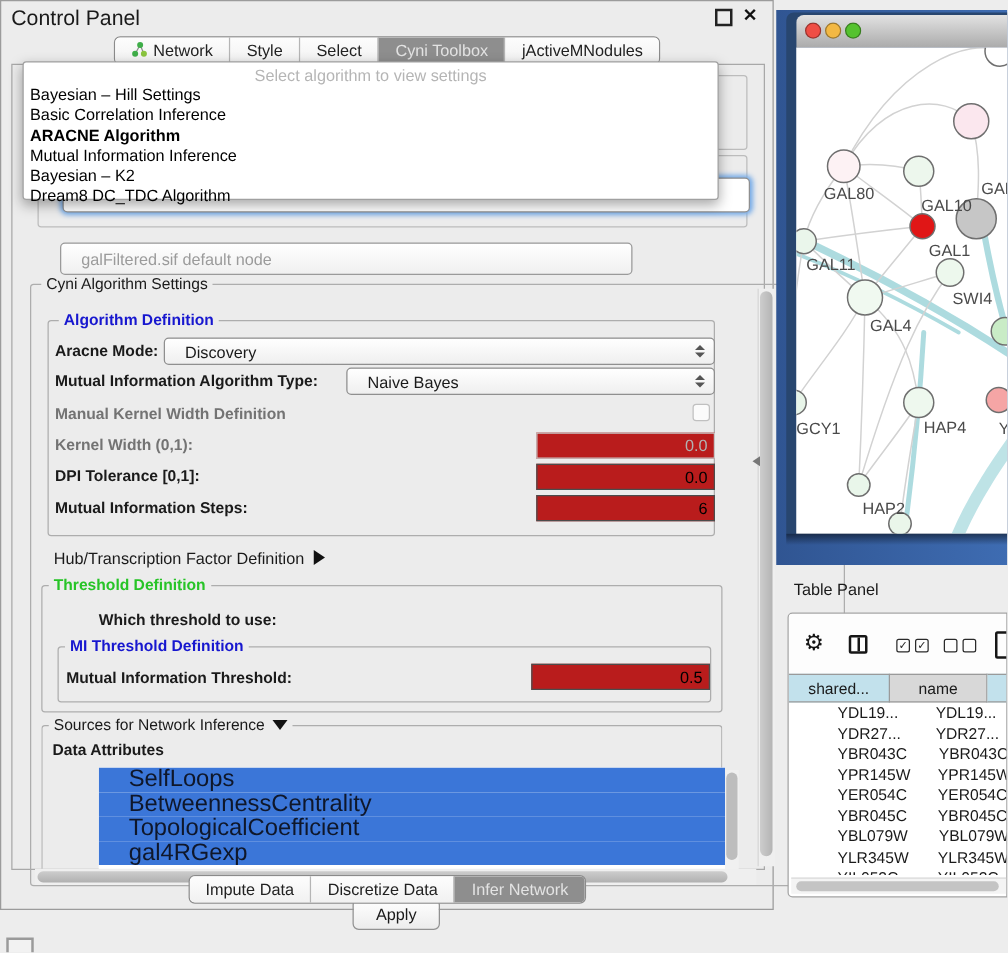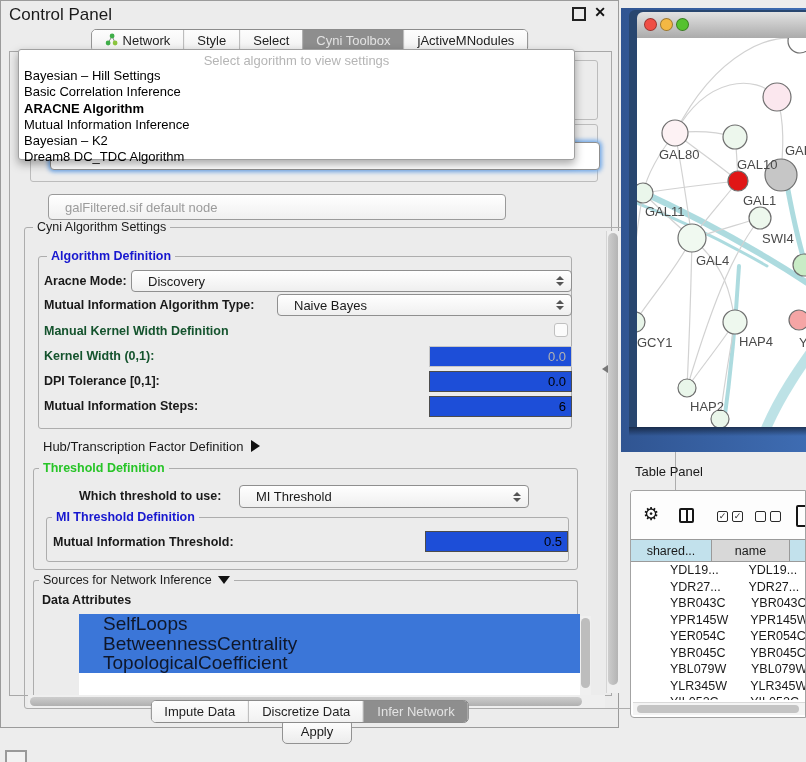--- a/index.html
+++ b/index.html
@@ -40,29 +40,29 @@
   .algo-item{font-size:13px;line-height:16.3px;padding-left:5px;color:#000;}
   .algo-item.bold{font-weight:bold;}
 
   
   .groupbox{border:1px solid #adadad;border-radius:3px;box-sizing:border-box;}
   .gb-title{position:absolute;top:-8px;left:8px;background:#ececec;padding:0 4px;font-size:12.5px;white-space:nowrap;}
   .blue-title{color:#1717cf;font-weight:bold;}
   .green-title{color:#27c427;font-weight:bold;}
 
   .blabel{font-size:12.5px;font-weight:bold;color:#1a1a1a;white-space:nowrap;}
-  .blabel.dis{color:#14532d;}
+  .blabel.dis{color:#737373;}
 
   .combo{background:linear-gradient(#ffffff,#efefef);border:1px solid #8f8f8f;border-radius:4px;
     display:flex;align-items:center;font-size:13px;padding-left:16px;box-sizing:border-box;position:absolute;}
   .spinner{position:absolute;right:7px;top:50%;transform:translateY(-50%);display:flex;flex-direction:column;gap:2px;}
   .spin-up{width:0;height:0;border-left:4px solid transparent;border-right:4px solid transparent;border-bottom:4px solid #555;}
   .spin-dn{width:0;height:0;border-left:4px solid transparent;border-right:4px solid transparent;border-top:4px solid #555;}
 
-  .tfield{position:absolute;background:#1d4ed8;font-size:13px;text-align:right;box-sizing:border-box;
+  .tfield{position:absolute;background:#b91c1c;font-size:13px;text-align:right;box-sizing:border-box;
     font-family:"Liberation Sans",sans-serif;padding:0 5px;border:1px solid #4c4c4c;}
   .tfield.dis{border:1px solid #c6c6c6;color:#b2b2b2;}
 
   .checkbox{position:absolute;width:14px;height:14px;border:1px solid #c0c0c0;border-radius:3px;background:#fbfbfb;box-sizing:border-box;}
 
   .tri-right{display:inline-block;width:0;height:0;border-top:6px solid transparent;border-bottom:6px solid transparent;
     border-left:9px solid #111;margin-left:8px;vertical-align:-1px;}
   .tri-down{display:inline-block;width:0;height:0;border-left:6px solid transparent;border-right:6px solid transparent;
     border-top:8px solid #111;margin-left:6px;}
 
@@ -201,42 +201,36 @@
         </div>
 
         <div class="abs" style="left:18px;top:211px;font-size:13px;">
           <span>Hub/Transcription Factor Definition</span><span class="tri-right"></span>
         </div>
 
         <div class="abs groupbox" style="left:8px;top:240px;width:545px;height:102px;">
           <span class="gb-title green-title" style="left:5px;">Threshold Definition</span>
 
           <span class="abs blabel" style="left:45px;top:20px;">Which threshold to use:</span>
-          <div class="combo" style="left:205px;top:16px;width:290px;height:23px;">
-            <span>MI Threshold</span>
-            <span class="spinner">
-                <span class="spin-up"></span>
-                <span class="spin-dn"></span>
-              </span>
-          </div>
 
           <div class="abs groupbox" style="left:12px;top:48px;width:523px;height:45px;">
             <span class="gb-title blue-title" style="left:5px;">MI Threshold Definition</span>
             <span class="abs blabel" style="left:6px;top:17px;">Mutual Information Threshold:</span>
             <input class="tfield" style="left: 378px; top: 13px; width: 143px; height: 21px;" value="0.5">
           </div>
         </div>
 
         <div class="abs groupbox" style="left:8px;top:352px;width:545px;height:122px;border-bottom:none;border-radius:3px 3px 0 0;">
           <span class="gb-title" style="left:5px;"><span>Sources for Network Inference</span><span class="tri-down"></span></span>
           <span class="abs blabel" style="left:8px;top:12px;">Data Attributes</span>
           <div id="attr-list" class="abs">
               <div class="attr-item">SelfLoops</div>
               <div class="attr-item">BetweennessCentrality</div>
               <div class="attr-item">TopologicalCoefficient</div>
+              <div class="attr-item">gal4RGexp</div>
             </div>
           <div id="attr-scroll" class="abs">
               <div id="attr-thumb" class="abs"></div>
             </div>
         </div>
 
         <div id="v-scroll" class="abs">
             <div id="v-thumb" class="abs"></div>
           </div>
         <div id="h-scroll" class="abs">

